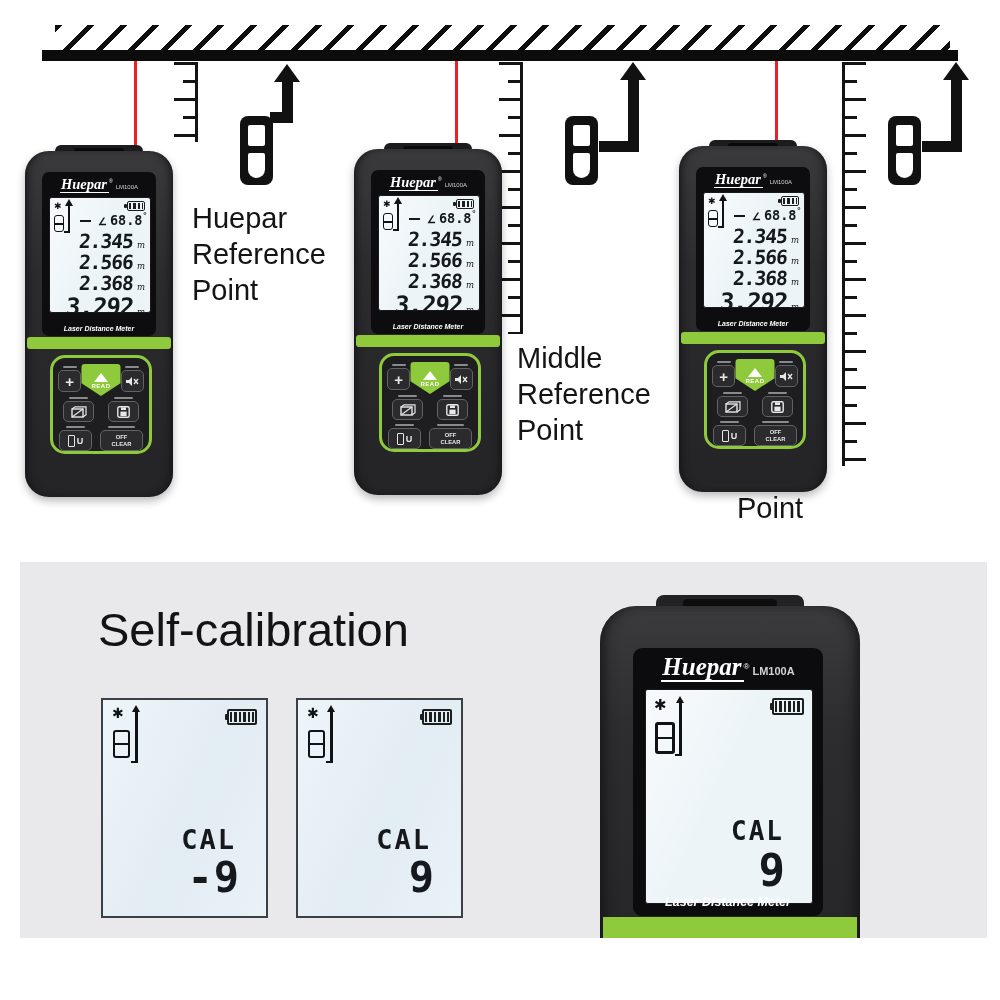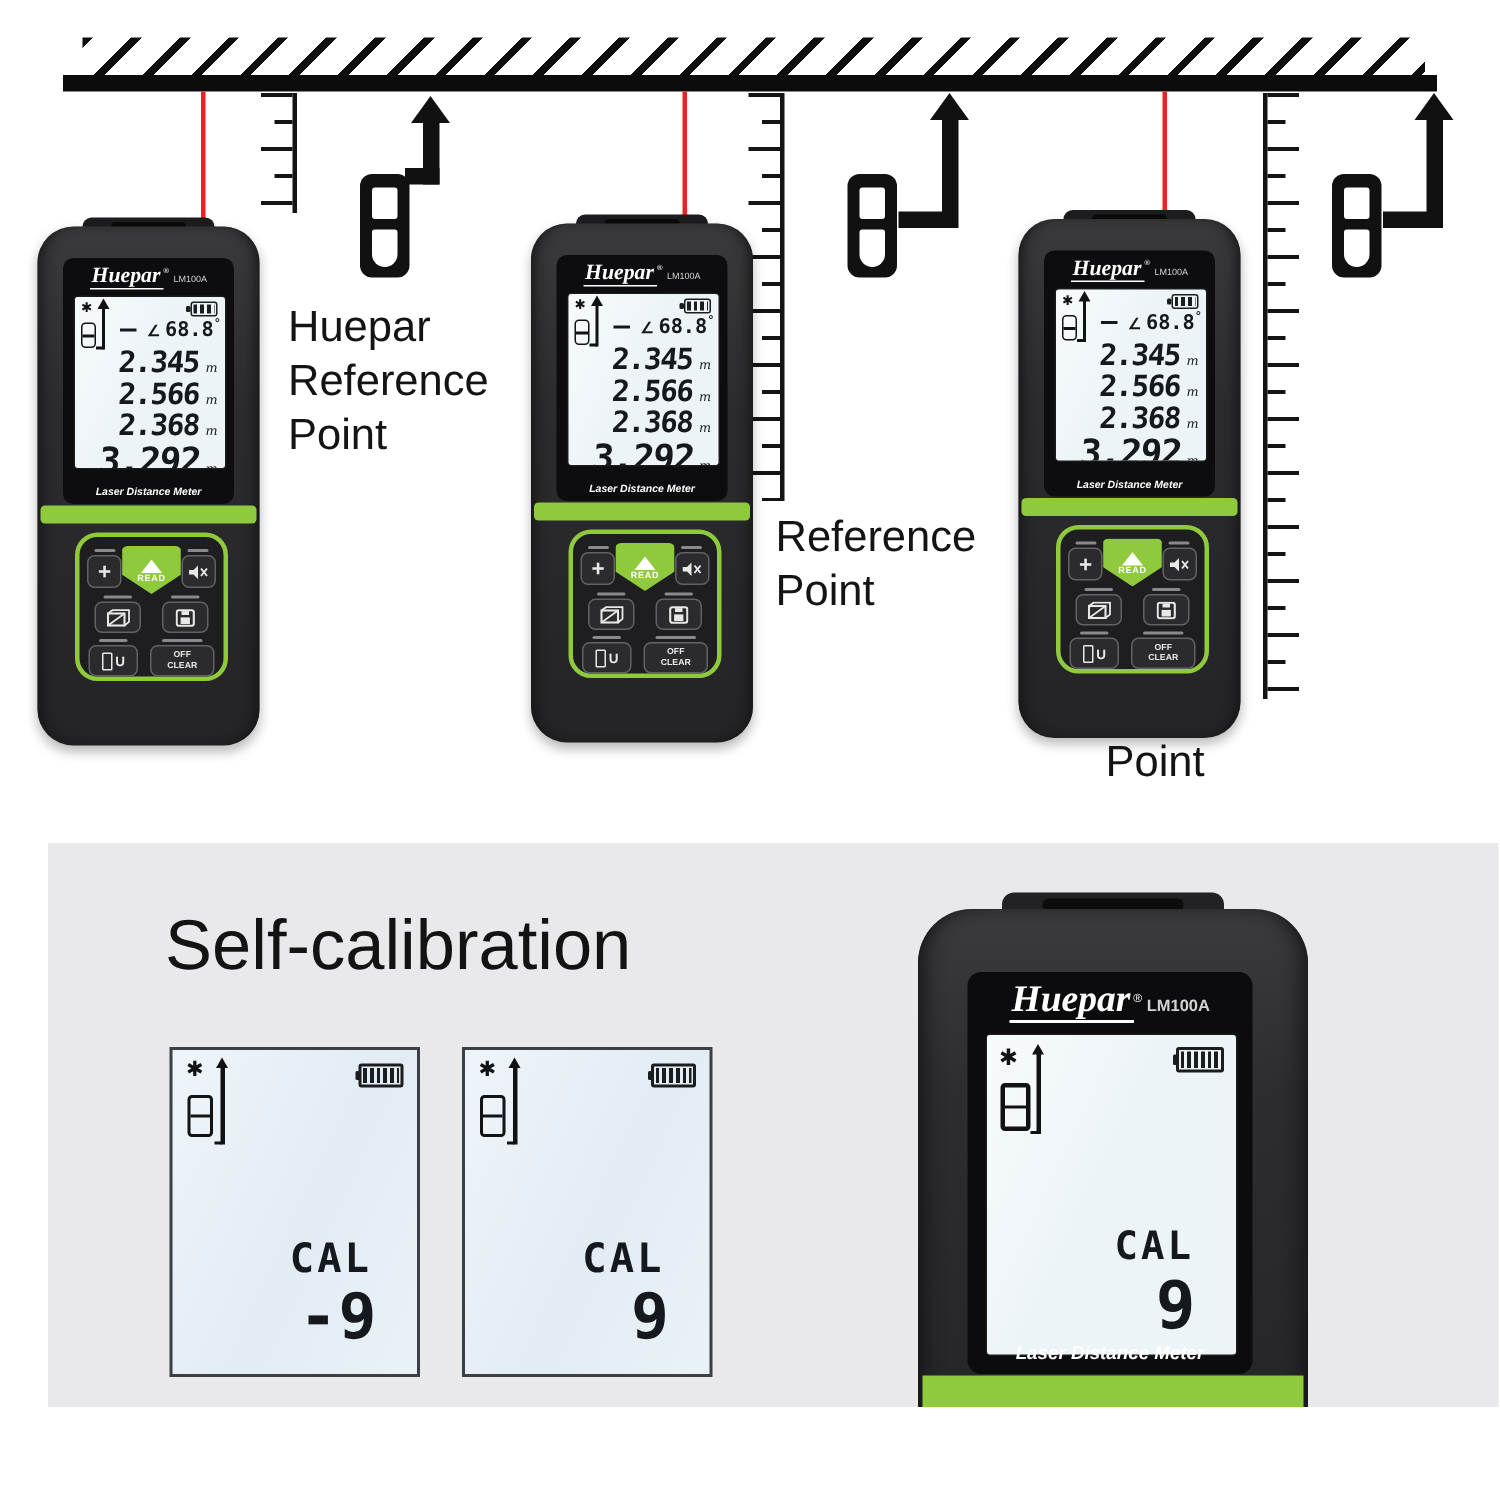--- a/index.html
+++ b/index.html
@@ -103,21 +103,21 @@
   .k-mute{width:24px;height:22px;}
   .k-mid{width:31px;height:21px;}
   .krow2{margin-top:9px;padding:0 5px;}
   .krow3{margin-top:8px;padding:0 1px;}
   .k-unit{width:33px;height:21px;font-size:9px;font-weight:bold;gap:2px;}
   .k-unit .ubox{display:inline-block;width:5px;height:10px;border:1.5px solid #e8e8e8;border-radius:1px;}
   .k-oc{width:43px;height:21px;flex-direction:column;line-height:6.5px;}
   .k-oc span{font-size:5.8px;font-weight:bold;}
   .key svg{display:block;}
   
-  .panel{position:absolute;left:32px;top:562px;width:967px;height:376px;background:var(--panel);overflow:hidden;}
+  .panel{position:absolute;left:20px;top:562px;width:967px;height:376px;background:var(--panel);overflow:hidden;}
   .cal-title{position:absolute;left:78px;top:40px;font-size:47px;color:#131313;}
   .cal-screen{position:absolute;top:136px;width:167px;height:220px;box-sizing:border-box;
         border:2.5px solid #3a4046;background:linear-gradient(115deg,#eef5fa 0%,#e2ecf3 55%,#e9f2f7 100%);}
   .cal-screen .cluster{left:9px;top:7px;width:34px;height:58px;}
   .cal-screen .cl-star{font-size:14px;}
   .cal-screen .cl-arrow{left:23px;top:4px;height:52px;width:2.5px;}
   .cal-screen .cl-glyph{left:1px;top:23px;width:13px;height:24px;border-width:2.5px;}
   .cal-screen .batt{top:9px;right:9px;width:26px;height:12px;border-width:2px;}
   .cal-label{position:absolute;right:30px;top:124px;font-size:27px;letter-spacing:2px;}
   .cal-value{position:absolute;right:26px;top:153px;font-size:42px;letter-spacing:1px;}
@@ -449,20 +449,21 @@
       </div>
     </div>
   </div>
 
   <div class="anno" style="left:192px;top:200px;">
     <span>Huepar</span>
       <span>Reference</span>
       <span>Point</span>
   </div>
   <div class="anno" style="left:517px;top:340px;">
+    <span>Middle</span>
       <span>Reference</span>
       <span>Point</span>
   </div>
   <div class="anno" style="left:737px;top:490px;">
       <span>Point</span>
   </div>
 
   <div class="panel">
     <div class="cal-title">Self-calibration</div>
 

